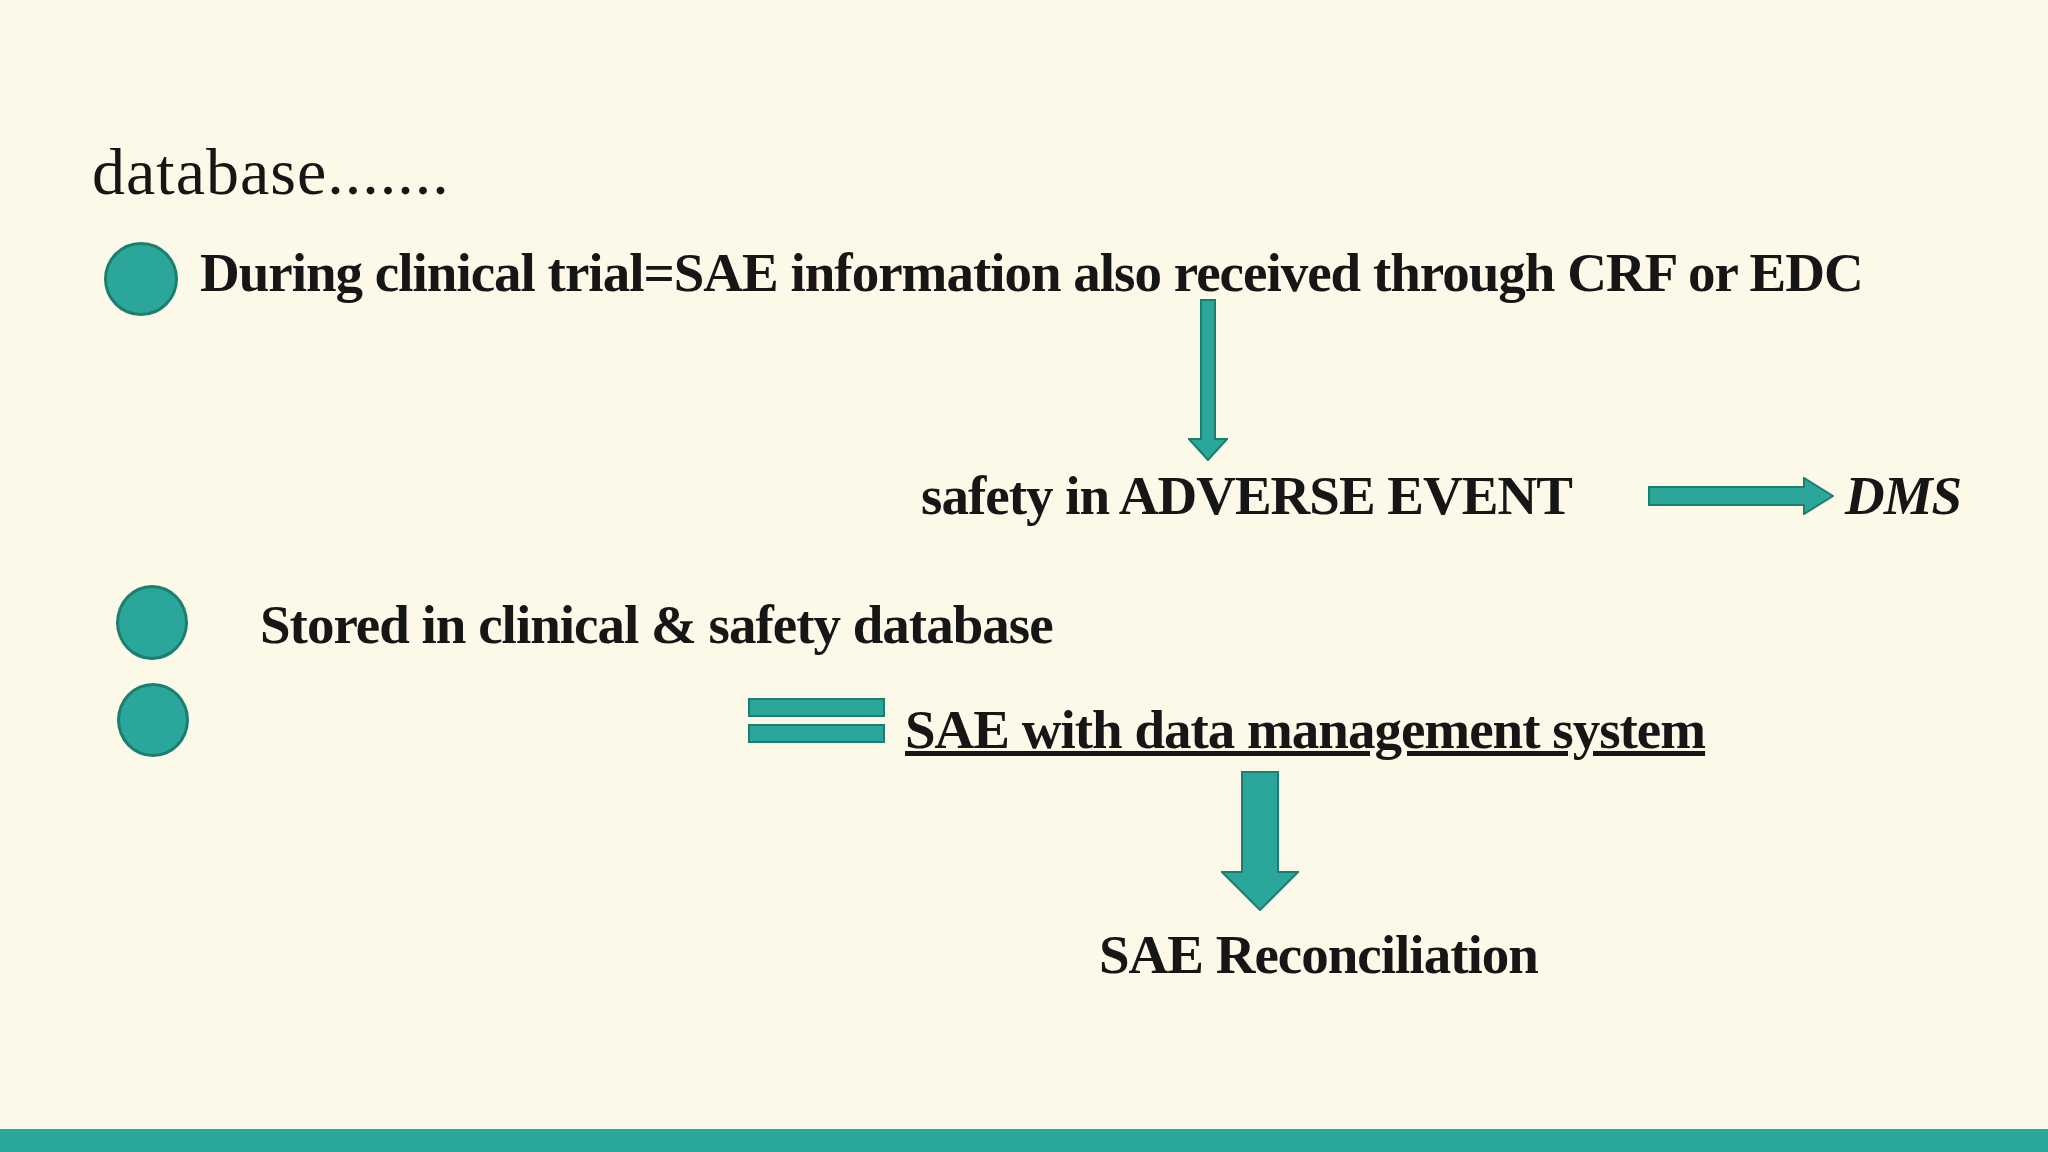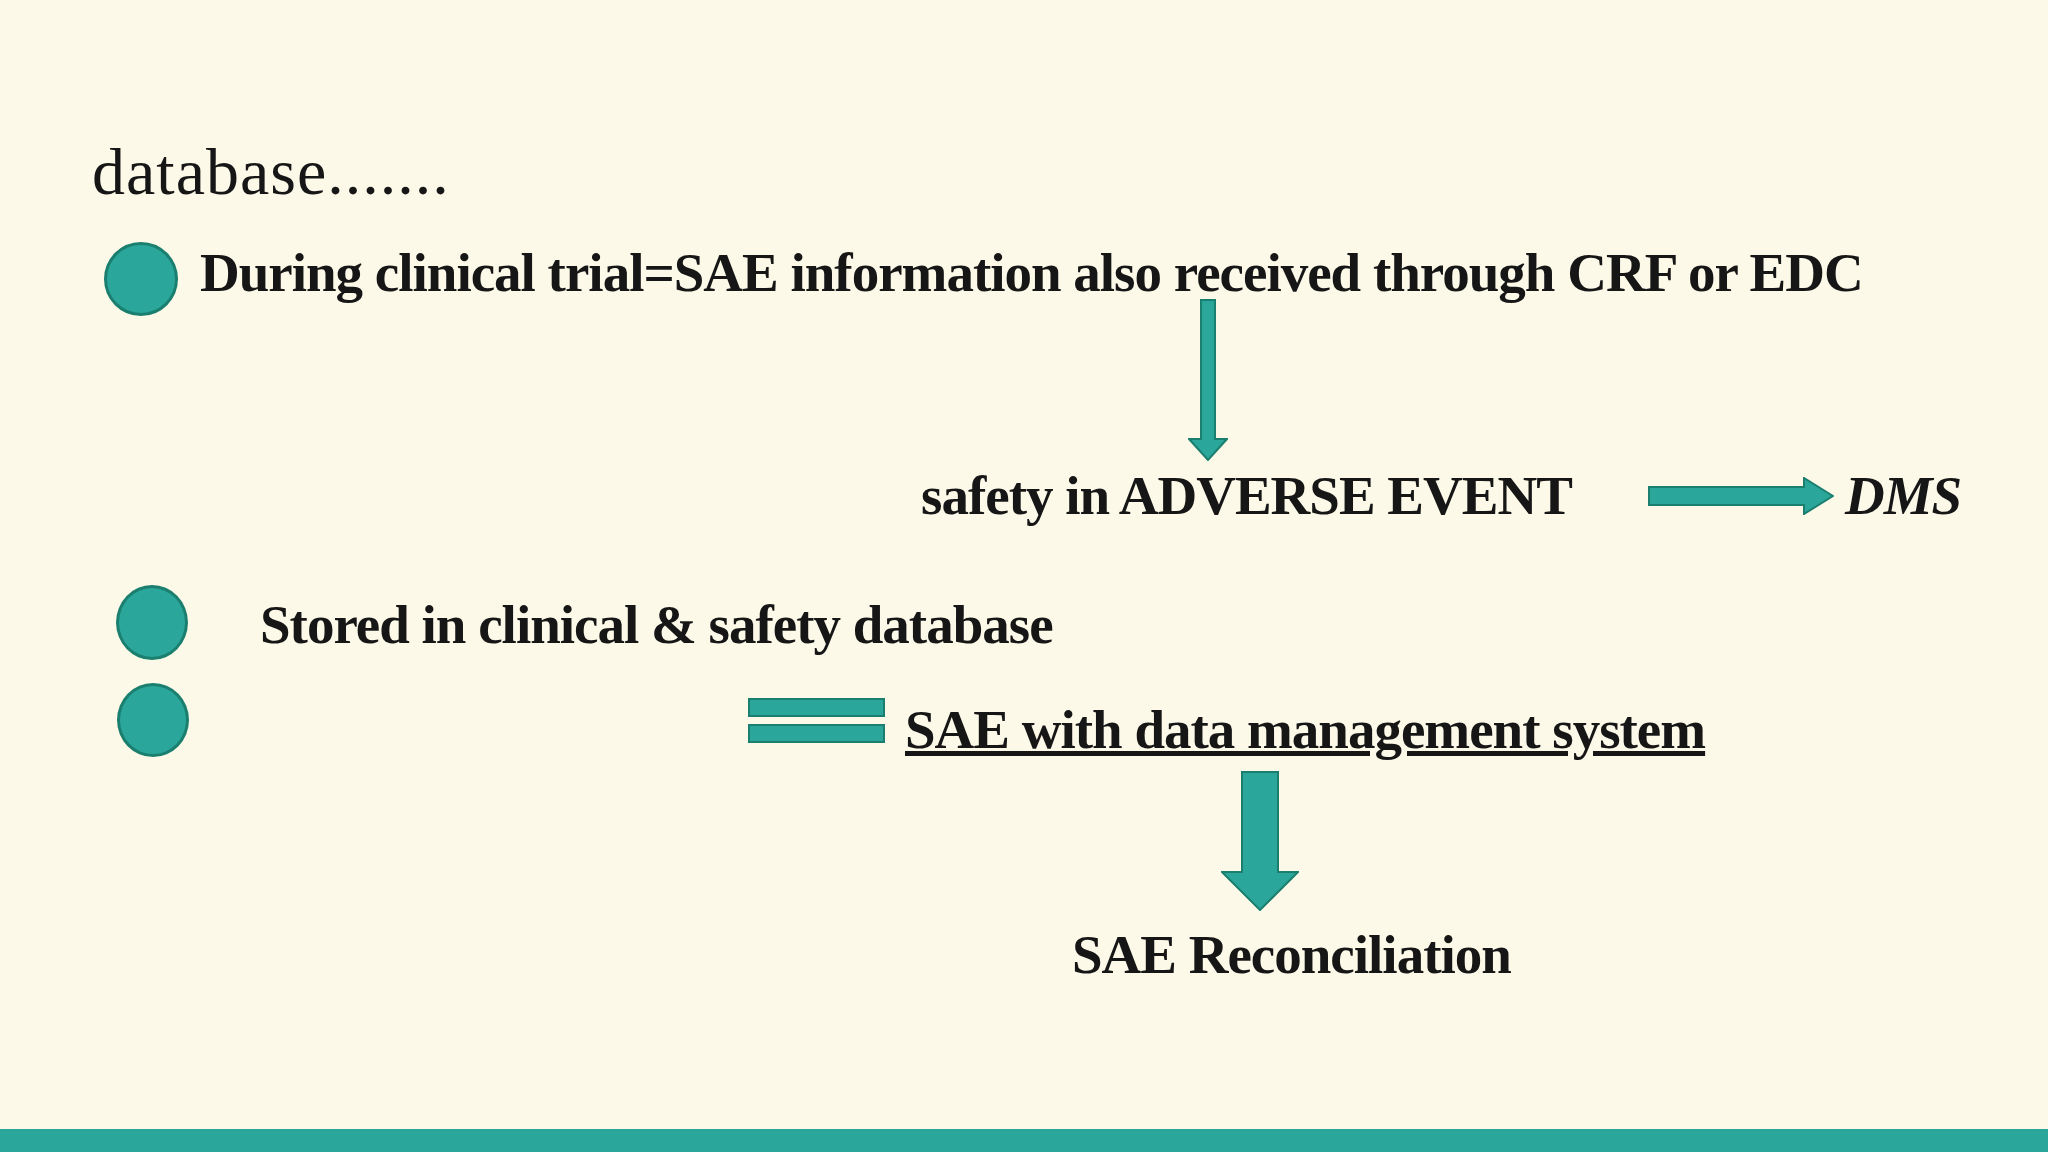--- a/index.html
+++ b/index.html
@@ -102,18 +102,18 @@
 
   <div class="txt body-bold" style="left:905px;top:697px;text-decoration:underline;">SAE with data management system</div>
 
   
   <span class="icon" style="left:1221px;top:771px;">
     <svg width="78" height="140" viewBox="0 0 78 140">
       <path d="M21,1 L57,1 L57,101 L77,101 L39,139 L1,101 L21,101 Z"></path>
     </svg>
   </span>
 
-  <div class="txt body-bold" style="left:1072px;top:922px;font-family:Liberation Serif, serif;">SAE Reconciliation</div>
+  <div class="txt body-bold" style="left:1099px;top:922px;font-family:Liberation Serif, serif;">SAE Reconciliation</div>
 
   
   <div class="footer-bar"></div>
 
 </div>
 
 </body></html>

